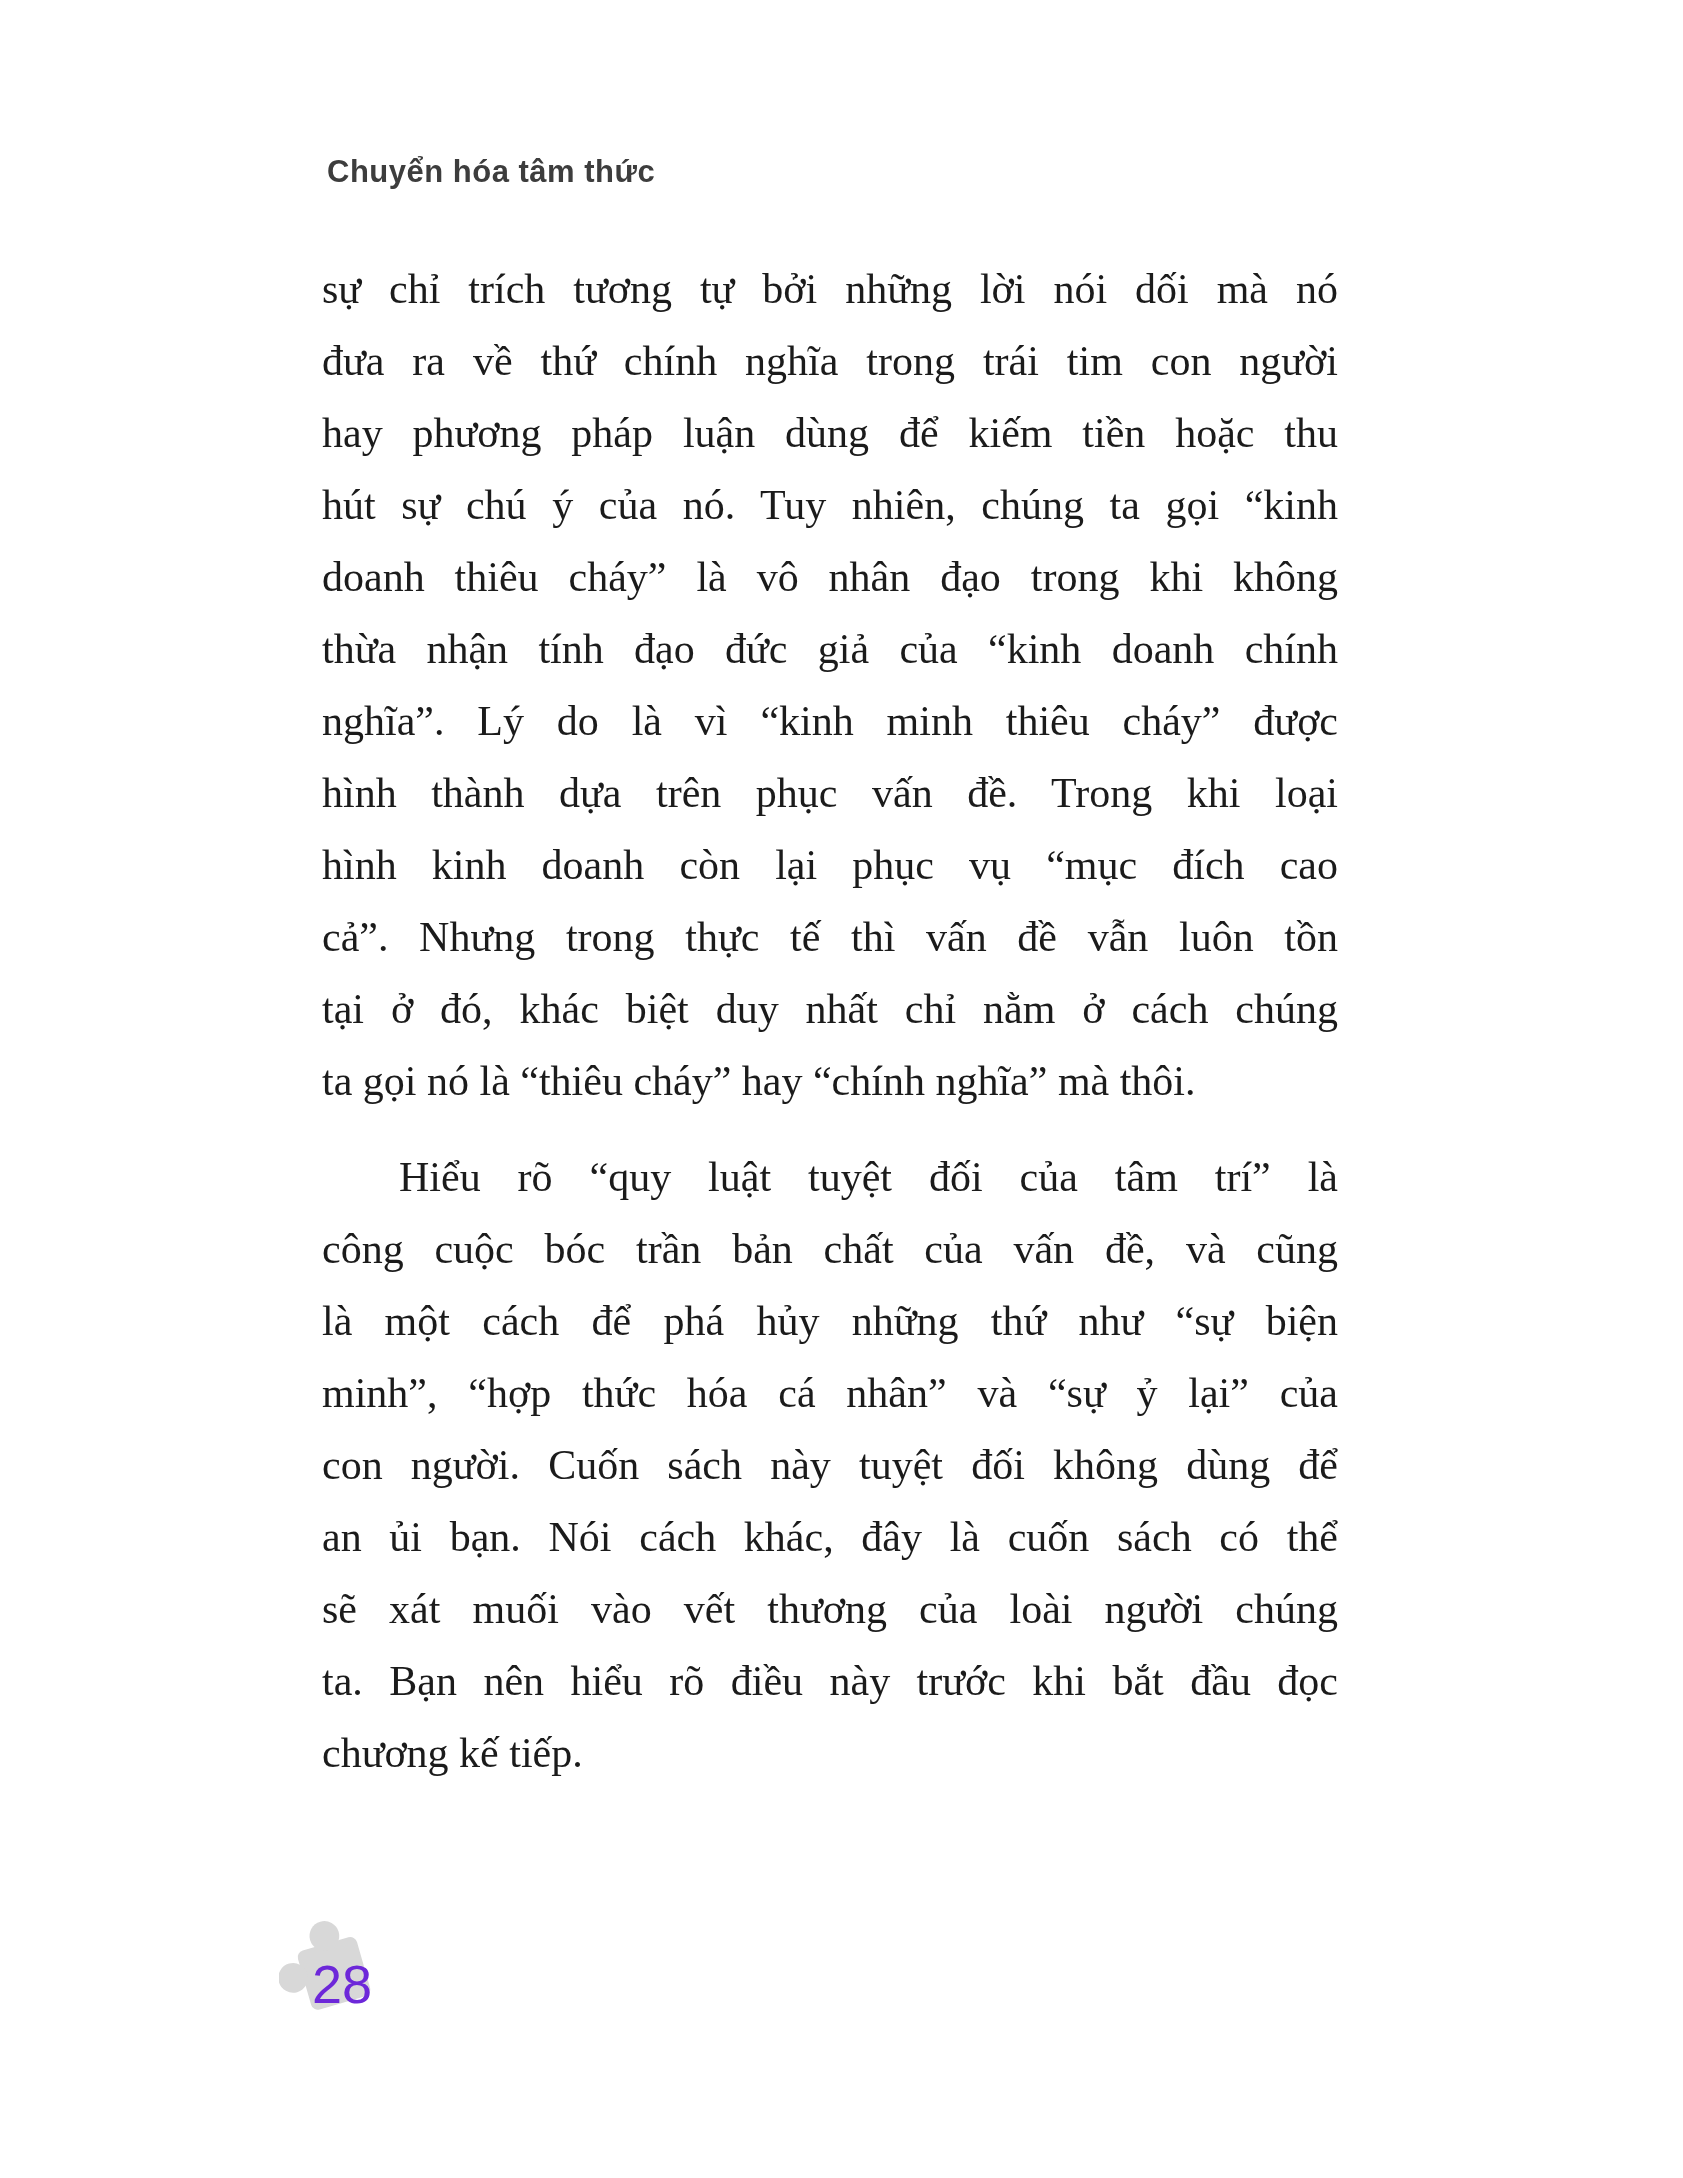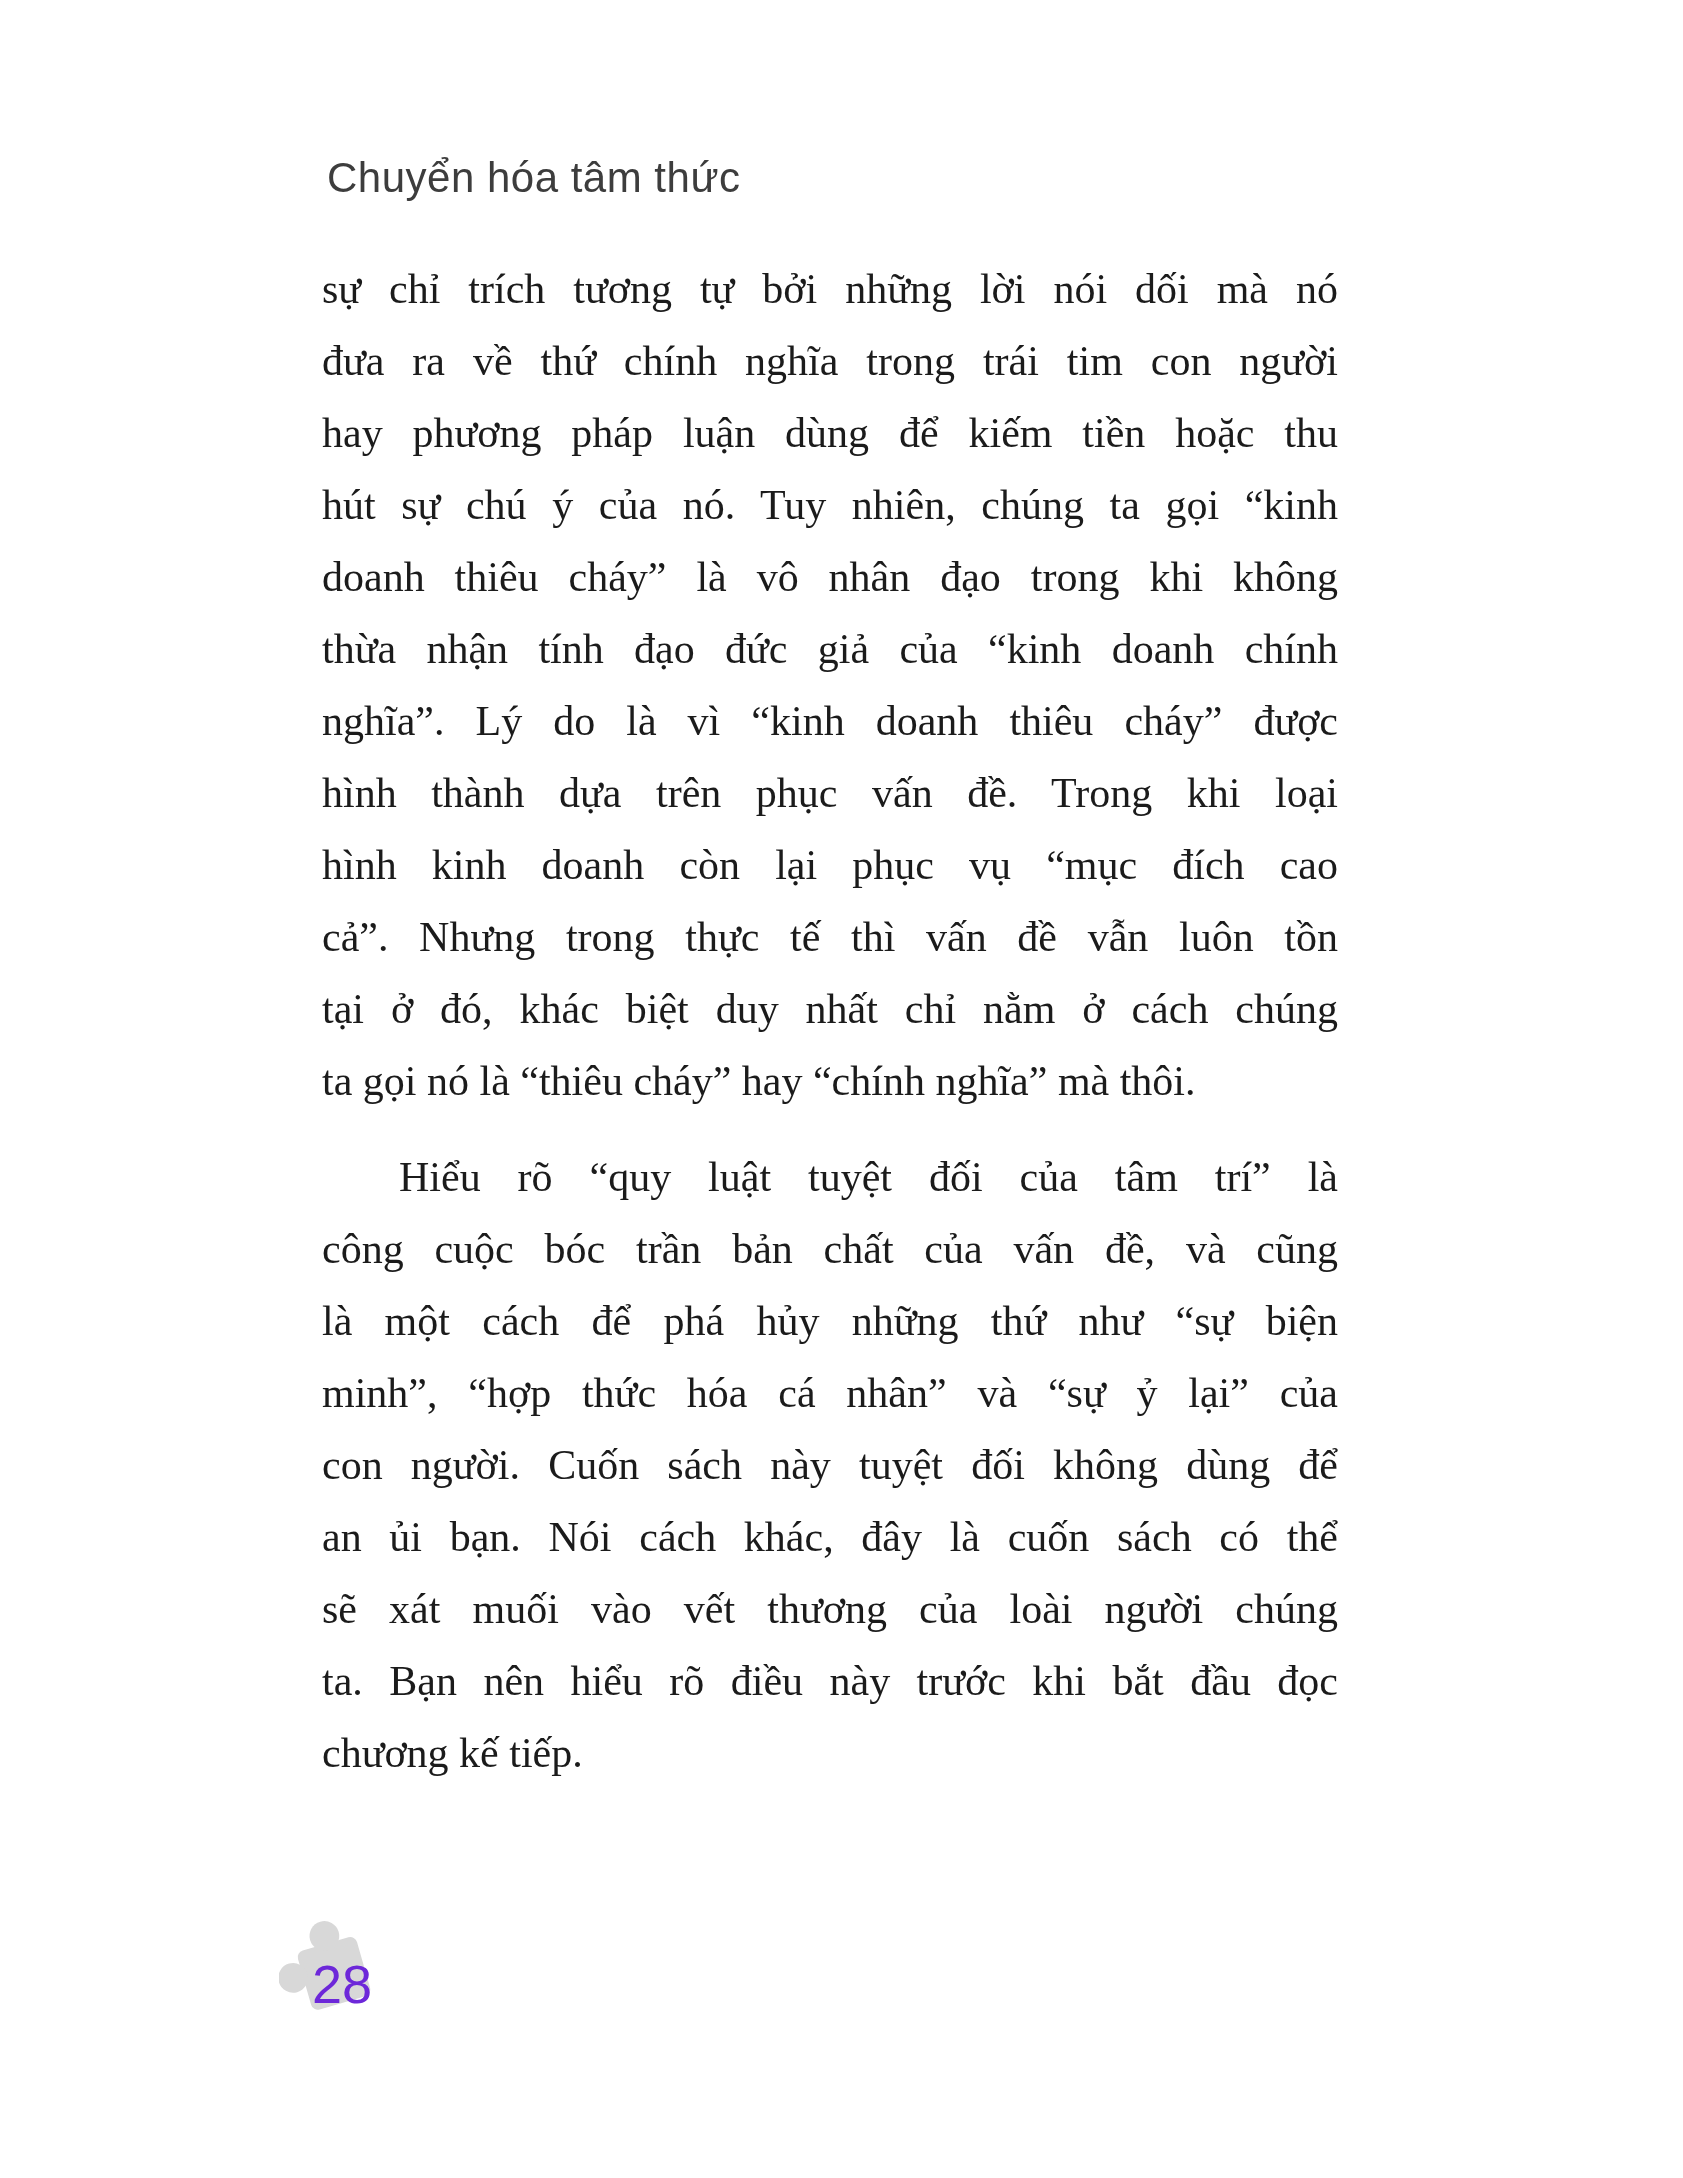--- a/index.html
+++ b/index.html
@@ -6,22 +6,22 @@
   .page {
     position:relative;
     width:1683px; height:2178px;
     background:#ffffff;
     overflow:hidden;
   }
   .running-header {
     position:absolute;
     left:327px; top:154px;
     font-family:"Liberation Sans", sans-serif;
-    font-size:42px;
-    font-weight:400;
+    font-size:31px;
+    font-weight:700;
     letter-spacing:0.5px;
     color:#3d3d3d;
   }
   .body-text {
     position:absolute;
     left:322px; top:253px;
     width:1016px;
     font-family:"Liberation Serif", serif;
     font-size:42px;
     line-height:72px;
@@ -61,21 +61,21 @@
 
   <div class="body-text">
 
     <div class="para">
       <div class="line">sự chỉ trích tương tự bởi những lời nói dối mà nó</div>
       <div class="line">đưa ra về thứ chính nghĩa trong trái tim con người</div>
       <div class="line">hay phương pháp luận dùng để kiếm tiền hoặc thu</div>
       <div class="line">hút sự chú ý của nó. Tuy nhiên, chúng ta gọi “kinh</div>
       <div class="line">doanh thiêu cháy” là vô nhân đạo trong khi không</div>
       <div class="line">thừa nhận tính đạo đức giả của “kinh doanh chính</div>
-      <div class="line">nghĩa”. Lý do là vì “kinh doanh thiêu cháy” được</div>
+      <div class="line">nghĩa”. Lý do là vì “kinh minh thiêu cháy” được</div>
       <div class="line">hình thành dựa trên phục vấn đề. Trong khi loại</div>
       <div class="line">hình kinh doanh còn lại phục vụ “mục đích cao</div>
       <div class="line">cả”. Nhưng trong thực tế thì vấn đề vẫn luôn tồn</div>
       <div class="line">tại ở đó, khác biệt duy nhất chỉ nằm ở cách chúng</div>
       <div class="line last">ta gọi nó là “thiêu cháy” hay “chính nghĩa” mà thôi.</div>
     </div>
 
     <div class="para">
       <div class="line indent">Hiểu rõ “quy luật tuyệt đối của tâm trí” là</div>
       <div class="line">công cuộc bóc trần bản chất của vấn đề, và cũng</div>

